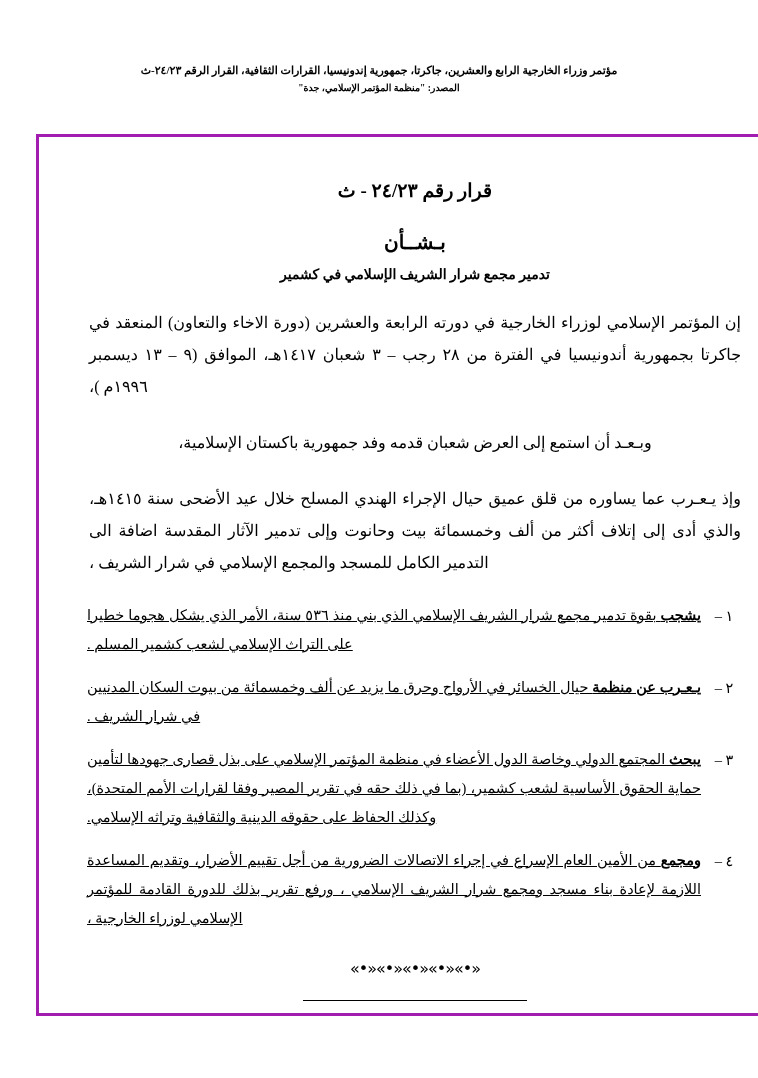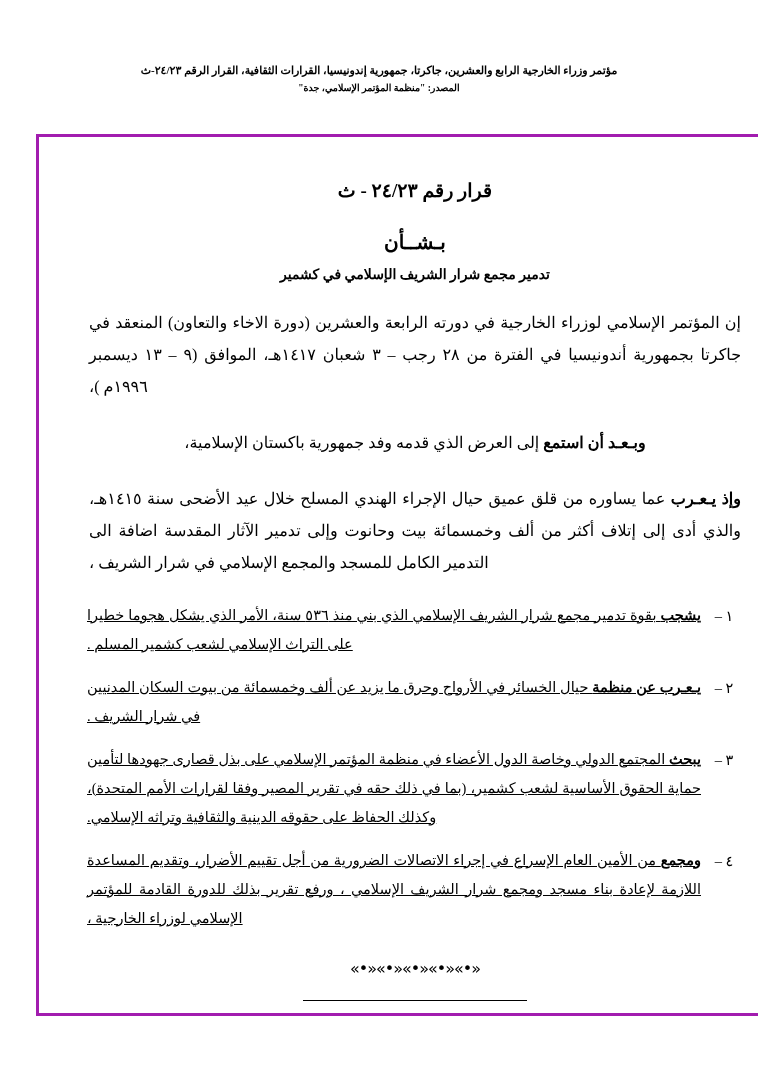--- a/index.html
+++ b/index.html
@@ -95,21 +95,21 @@
   }
   .para.preamble {
     text-align: justify;
     text-align-last: left;
   }
   .para.short {
     text-align: center;
     text-align-last: center;
   }
   .b {
-    font-weight: bold;
+    font-weight: normal;
   }
   
   .clauses {
     margin-top: 22px;
   }
   .clause {
     display: flex;
     flex-direction: row;
     margin-bottom: 14px;
     font-size: 14.5px;
@@ -162,21 +162,21 @@
 
       <div class="title-block">
         <div class="title-main">قرار رقم ٢٤/٢٣ - ث</div>
         <div class="title-sub">بـشــأن</div>
         <div class="title-topic">تدمير مجمع شرار الشريف الإسلامي في كشمير</div>
       </div>
 
       <div class="para preamble">إن المؤتمر الإسلامي لوزراء الخارجية في دورته الرابعة والعشرين (دورة الاخاء والتعاون) المنعقد في جاكرتا بجمهورية أندونيسيا في الفترة من ٢٨ رجب – ٣ شعبان ١٤١٧هـ، الموافق (٩ – ١٣ ديسمبر ١٩٩٦م )،</div>
 
       <div class="para short">
-        <span class="b">وبـعـد أن استمع</span><span> إلى العرض الذي قدمه وفد جمهورية باكستان الإسلامية،</span>
+        <span class="b">وبـعـد أن استمع</span><span> إلى العرض شعبان قدمه وفد جمهورية باكستان الإسلامية،</span>
       </div>
 
       <div class="para preamble">
         <span class="b">وإذ يـعـرب</span><span> عما يساوره من قلق عميق حيال الإجراء الهندي المسلح خلال عيد الأضحى سنة ١٤١٥هـ، والذي أدى إلى إتلاف أكثر من ألف وخمسمائة بيت وحانوت وإلى تدمير الآثار المقدسة اضافة الى التدمير الكامل للمسجد والمجمع الإسلامي في شرار الشريف ،</span>
       </div>
 
       <div class="clauses">
 
         <div class="clause">
           <div class="clause-num">١ –</div>

